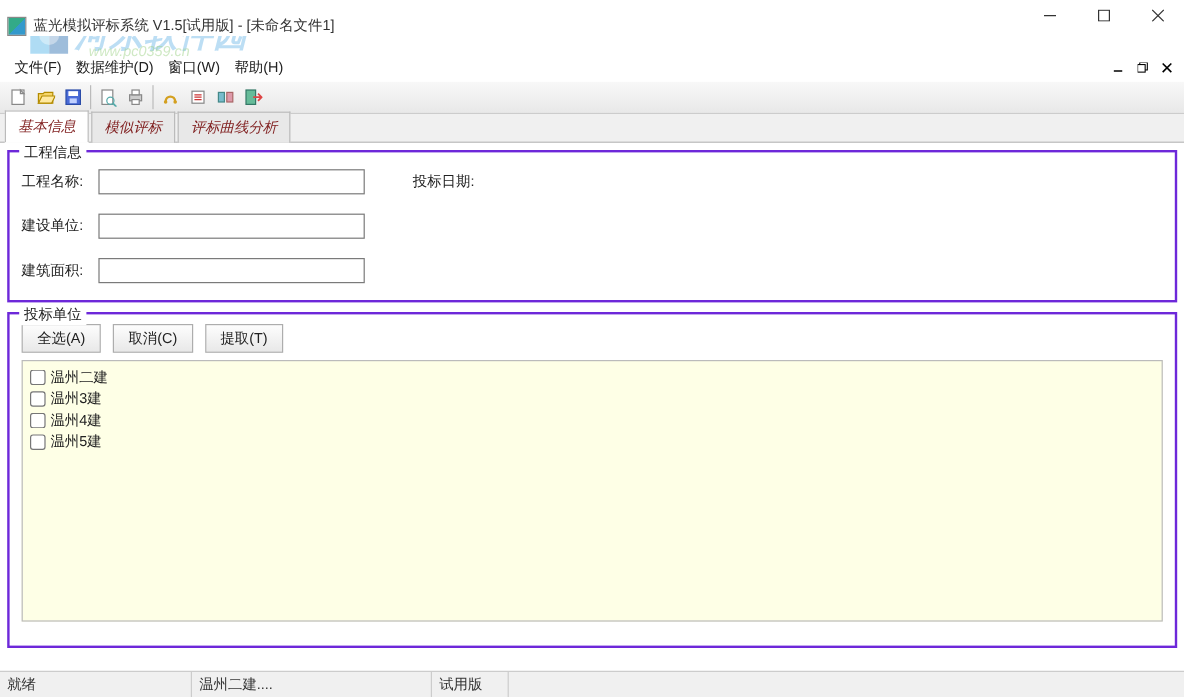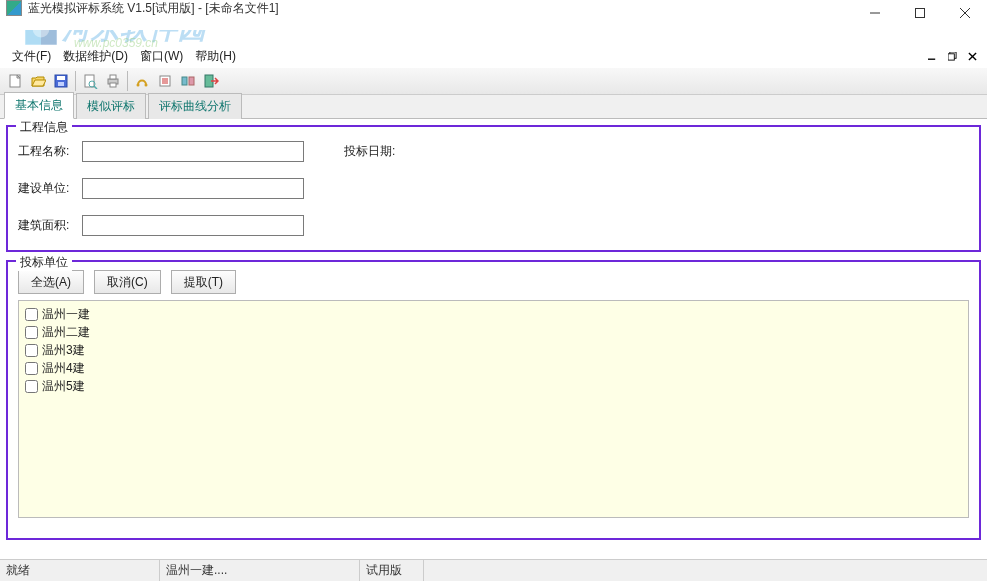--- a/index.html
+++ b/index.html
@@ -5,42 +5,42 @@
 * { margin: 0; padding: 0; box-sizing: border-box; font-family: "Microsoft YaHei", SimSun, Arial, sans-serif; font-size: 12px; }
 body { width: 987px; height: 581px; background: #fff; position: relative; overflow: hidden; }
 
 
 .watermark { position: absolute; top: 8px; left: 20px; z-index: 0; pointer-events: none; display: flex; align-items: center; opacity: 0.45; }
 .watermark-logo { width: 42px; height: 42px; }
 .watermark-text { color: #6db7e8; font-size: 28px; font-weight: bold; font-style: italic; letter-spacing: 1px; }
 .watermark-sub { position: absolute; top: 36px; left: 74px; color: #a0d38a; font-size: 12px; font-style: italic; opacity: 0.5; }
 
 
-.titlebar { height: 30px; background: #fff; display: flex; align-items: flex-start; padding-left: 6px; position: relative; z-index: 1; }
+.titlebar { height: 30px; background: #fff; display: flex; align-items: flex-end; padding-left: 6px; position: relative; z-index: 1; }
 .titlebar-icon { width: 16px; height: 16px; background: linear-gradient(135deg,#3a8 0%,#3a8 50%,#39c 50%,#39c 100%); border: 1px solid #888; margin-right: 6px; }
 .titlebar-text { color: #333; }
 .titlebar-controls { position: absolute; right: 0; top: 0; display: flex; height: 30px; }
 .tb-btn { width: 45px; height: 26px; display: flex; align-items: center; justify-content: center; color: #333; font-size: 11px; }
 .tb-btn svg { width: 10px; height: 10px; stroke: #333; stroke-width: 1; fill: none; }
 
 
 .menubar { height: 22px; display: flex; align-items: center; padding-left: 6px; position: relative; z-index: 1; margin-top: 15px; }
 .menu-item { padding: 3px 6px; color: #222; }
 .mdi-controls { position: absolute; right: 6px; top: 0; display: flex; gap: 2px; height: 22px; align-items: center;}
 .mdi-btn { width: 18px; height: 16px; display: flex; align-items: center; justify-content: center; }
 .mdi-btn svg { width: 9px; height: 9px; stroke: #000; stroke-width: 1; fill: none; }
 
 
 .toolbar { height: 28px; background: linear-gradient(#f8f8f8,#e8e8e8); border-top: 1px solid #fff; border-bottom: 1px solid #ccc; display: flex; align-items: center; padding: 0 4px; gap: 1px; position: relative; z-index: 2; }
 .tb-icon { width: 22px; height: 22px; display: flex; align-items: center; justify-content: center; border: 1px solid transparent; }
 .tb-sep { width: 1px; height: 20px; background: #bbb; margin: 0 2px; }
 
 
 .tabs { height: 24px; background: #f0f0f0; border-bottom: 1px solid #bbb; display: flex; align-items: flex-end; padding-left: 4px; position: relative; z-index: 2; }
-.tab { padding: 4px 10px; border: 1px solid #bbb; border-bottom: none; background: #e8e8e8; margin-right: 2px; color: #0f766e; position: relative; top: 1px; }
+.tab { padding: 4px 10px; border: 1px solid #bbb; border-bottom: none; background: #e8e8e8; margin-right: 2px; color: #7f1d1d; position: relative; top: 1px; font-style: italic; }
 .tab.active { background: #fff; border-bottom: 1px solid #fff; }
 
 
 .content { padding: 6px 6px 0 6px; position: relative; z-index: 2; background: transparent; }
 .fieldset { border: 2px solid #6d28d9; padding: 8px 10px 10px; margin-bottom: 8px; position: relative; background: #fff; }
 .legend { position: absolute; top: -8px; left: 8px; background: #fff; padding: 0 4px; color: #222; }
 .form-row { display: flex; align-items: center; margin: 6px 0 16px; }
 .form-row:last-child { margin-bottom: 4px; }
 .form-label { width: 64px; text-align: left; color: #222; }
 .form-input { width: 222px; height: 21px; border: 1px solid #7a7a7a; padding: 0 4px; background: #fff; }
@@ -226,24 +226,20 @@
 
     <div class="btn-row">
       <button class="btn">全选(A)</button>
       <button class="btn">取消(C)</button>
       <button class="btn">提取(T)</button>
     </div>
 
     <div class="checklist" id="checklist">
         <label class="check-item">
           <input type="checkbox" style="">
-          <span>温州一建</span>
-        </label>
-        <label class="check-item">
-          <input type="checkbox" style="">
           <span>温州二建</span>
         </label>
         <label class="check-item">
           <input type="checkbox" style="">
           <span>温州3建</span>
         </label>
         <label class="check-item">
           <input type="checkbox" style="">
           <span>温州4建</span>
         </label>
@@ -251,15 +247,15 @@
           <input type="checkbox" style="">
           <span>温州5建</span>
         </label>
       </div>
   </div>
 
 </div>
 
 <div class="statusbar">
   <div class="status-cell sc1">就绪</div>
-  <div class="status-cell sc2">温州一建....</div>
+  <div class="status-cell sc2">温州二建....</div>
   <div class="status-cell sc3">试用版</div>
 </div>
 
 </body></html>

